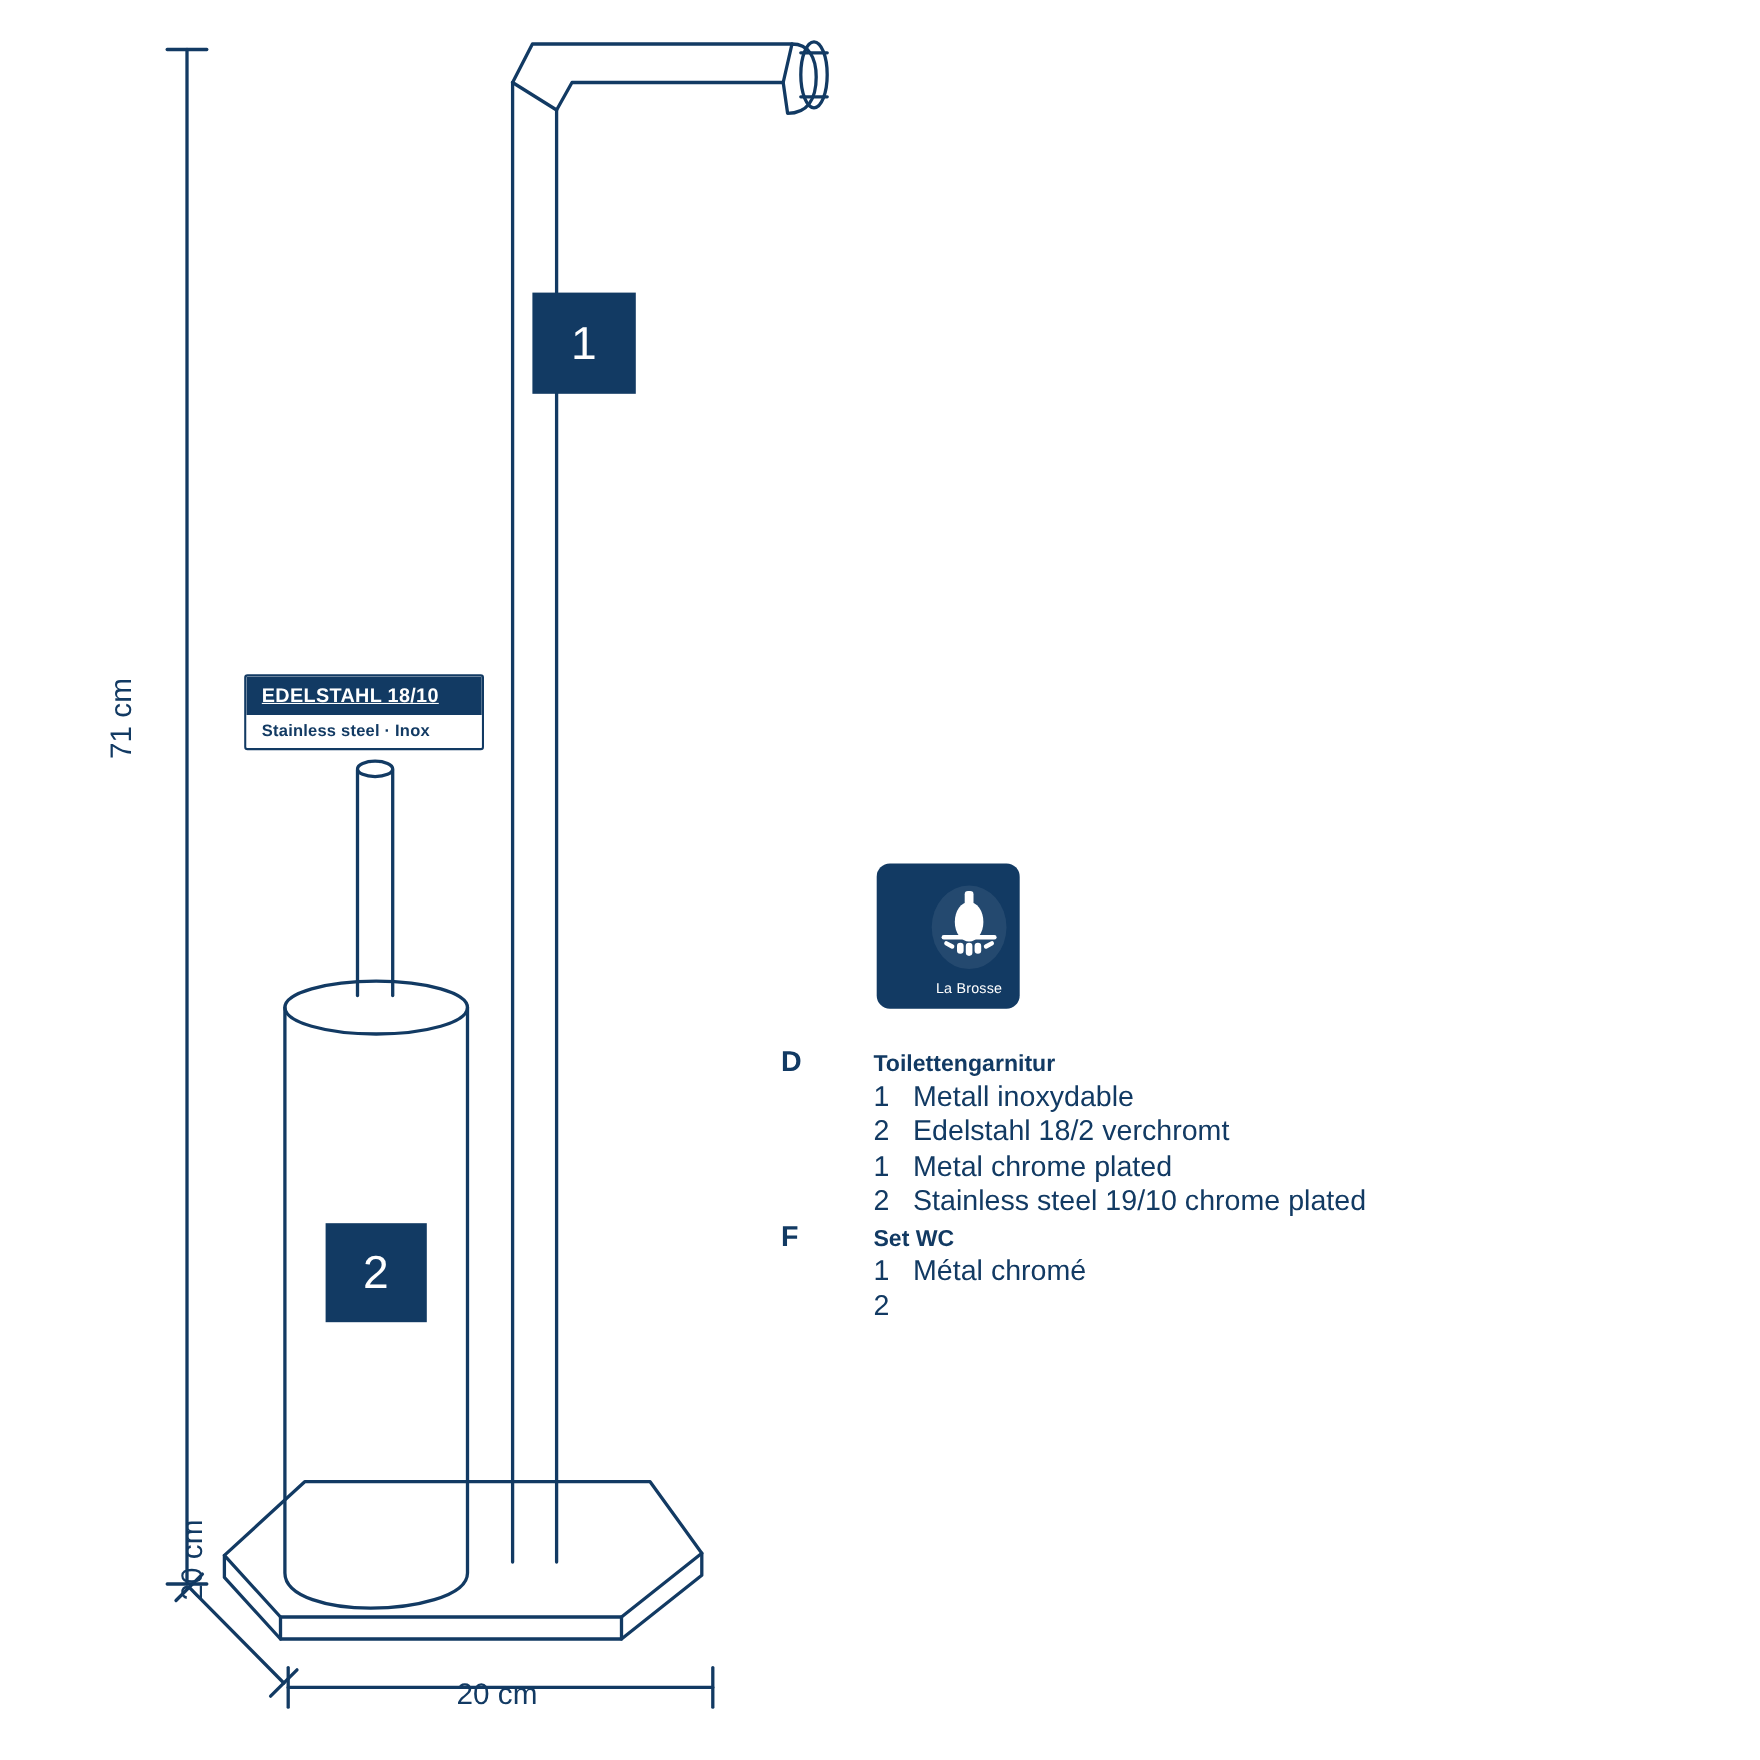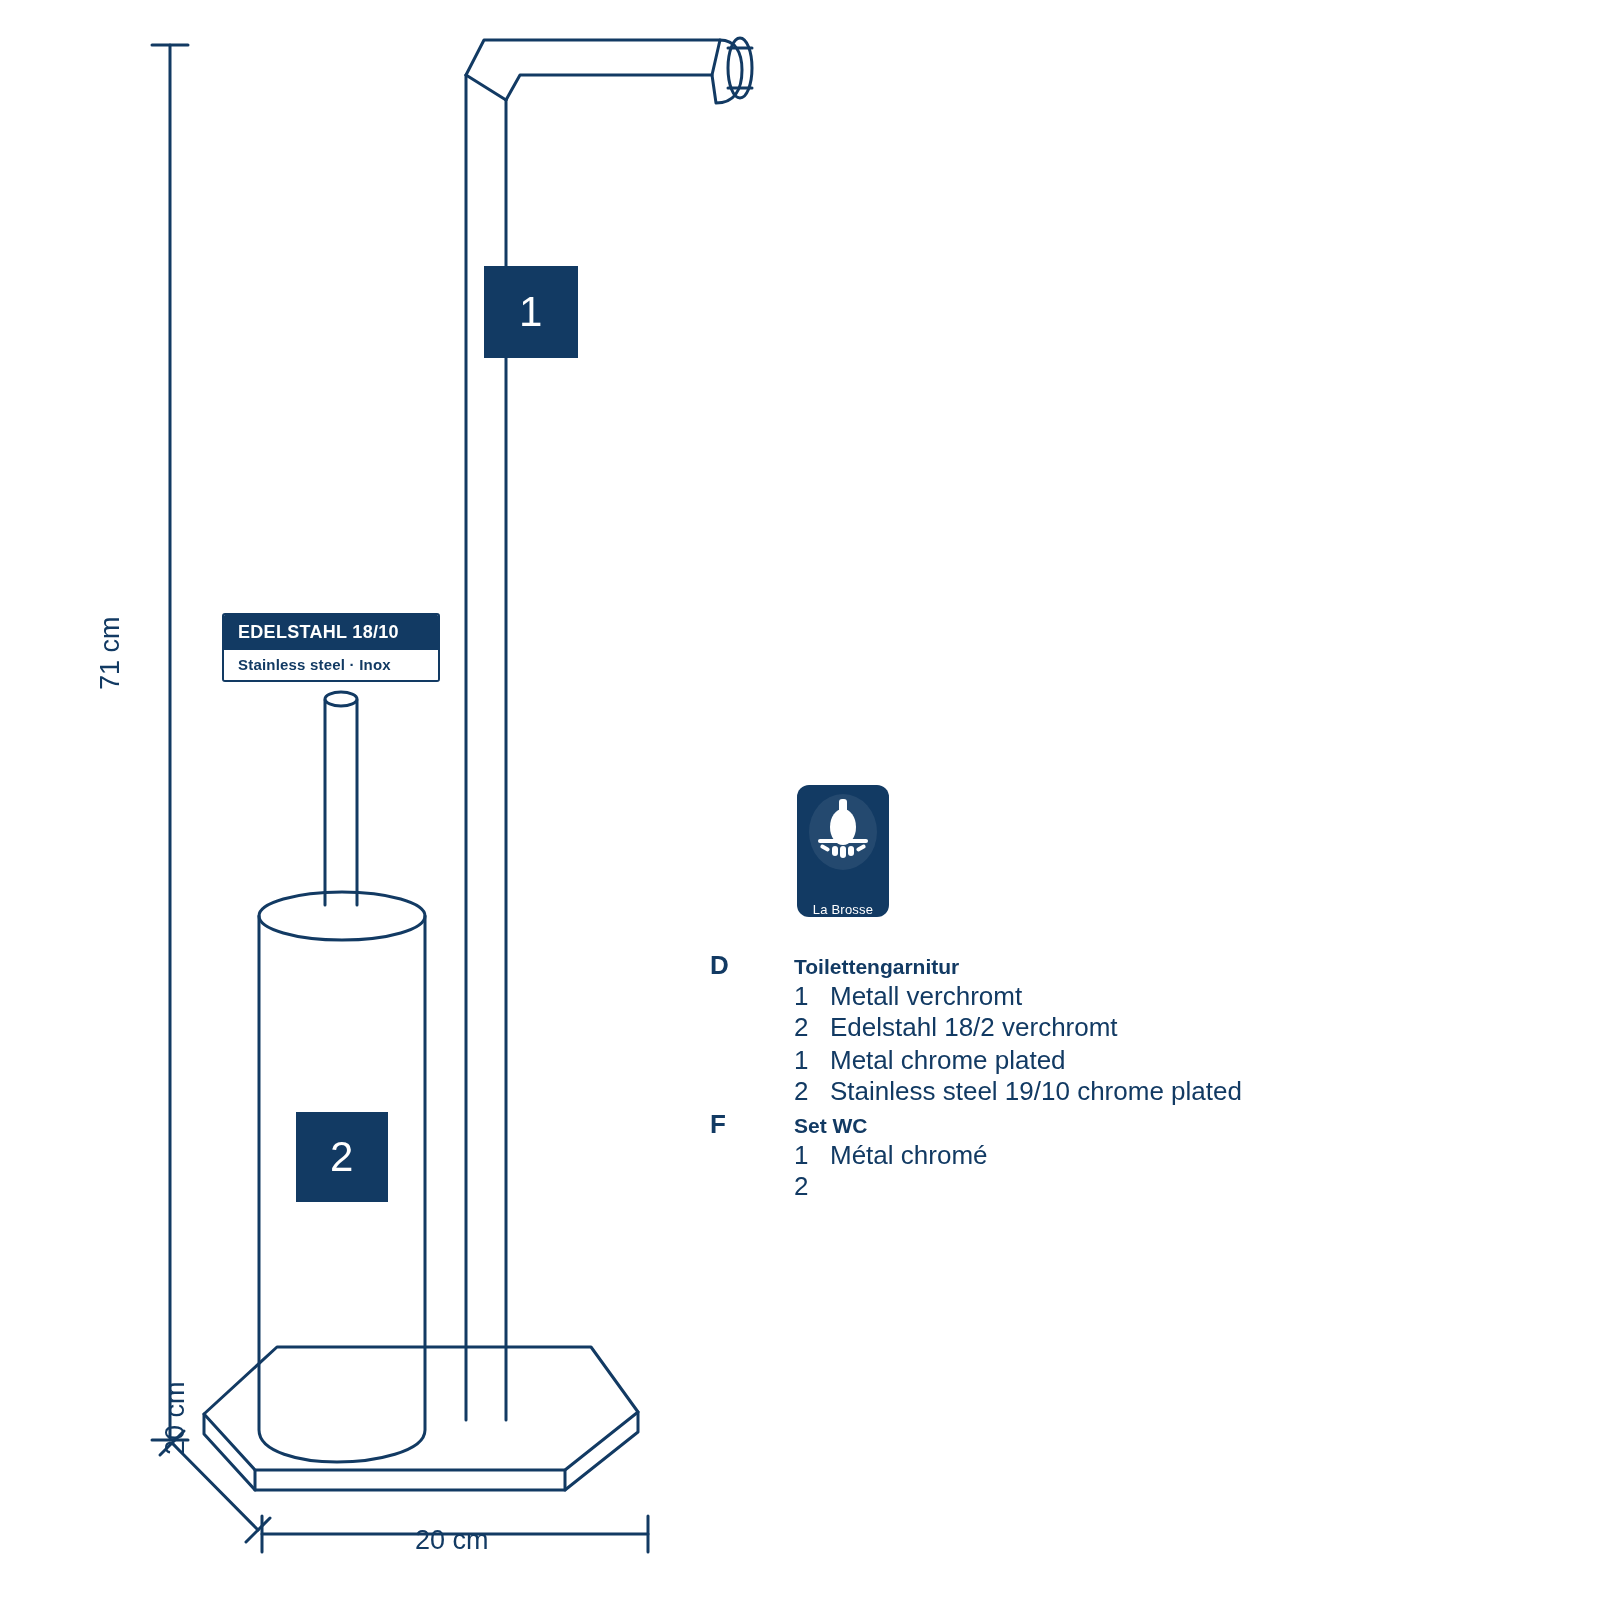--- a/index.html
+++ b/index.html
@@ -53,20 +53,21 @@
     overflow: hidden;
     background: #ffffff;
   }
   .badge-top {
     background: #123a63;
     color: #ffffff;
     font-size: 18px;
     font-weight: bold;
     letter-spacing: 0.3px;
     padding: 7px 0 7px 14px;
+    text-decoration: underline;
   }
   .badge-bottom {
     background: #ffffff;
     color: #123a63;
     font-size: 15px;
     font-weight: bold;
     letter-spacing: 0.2px;
     padding: 6px 0 7px 14px;
   }
 
@@ -76,21 +77,22 @@
     left: 797px;
     top: 785px;
     width: 92px;
     height: 132px;
     background: #123a63;
     border-radius: 12px;
     color: #ffffff;
     display: flex;
     flex-direction: column;
     align-items: center;
-    justify-content: space-between;
+    justify-content: center;
+    padding-left: 38px;
   }
   .brand-badge .glyph {
     margin-top: 8px;
   }
   .brand-badge .brand-label {
     font-size: 13px;
     margin-top: 4px;
     letter-spacing: 0.2px;
   }
 
@@ -254,21 +256,21 @@
 
   <div class="legend">
 
     <div class="legend-block">
       <div class="legend-head">
         <div class="legend-lang">D</div>
         <div class="legend-title">Toilettengarnitur</div>
       </div>
       <div class="legend-item">
         <div class="legend-num">1</div>
-        <div class="legend-text">Metall verchromt</div>
+        <div class="legend-text">Metall inoxydable</div>
       </div>
       <div class="legend-item">
         <div class="legend-num">2</div>
         <div class="legend-text">Edelstahl 18/2 verchromt</div>
       </div>
     </div>
 
     <div class="legend-block">
       <div class="legend-item">
         <div class="legend-num">1</div>

